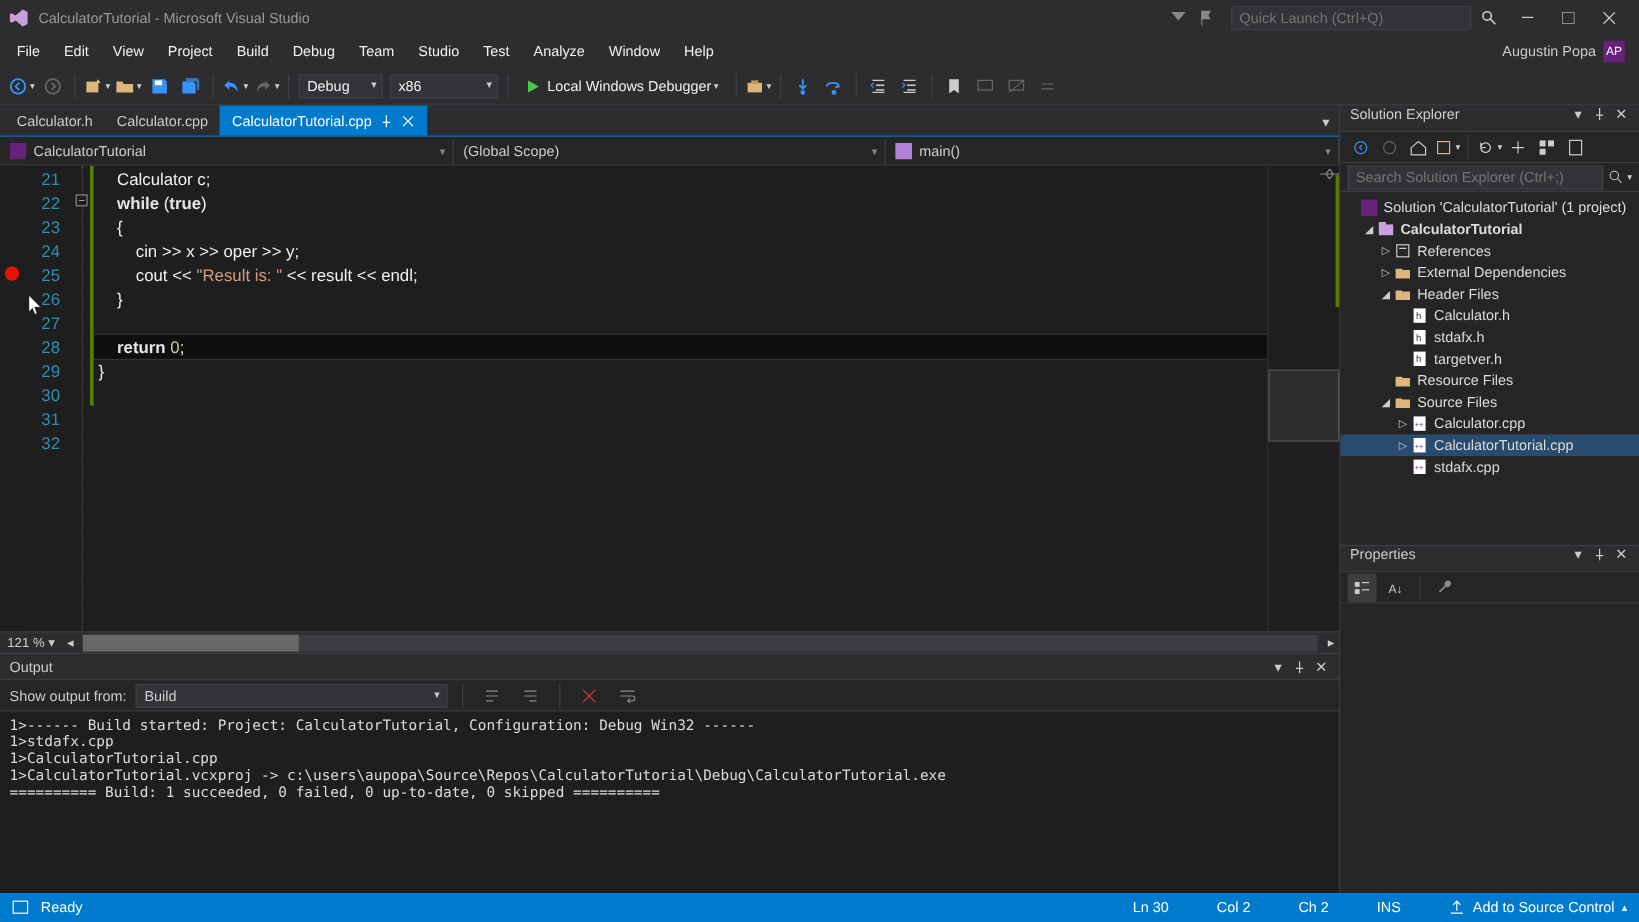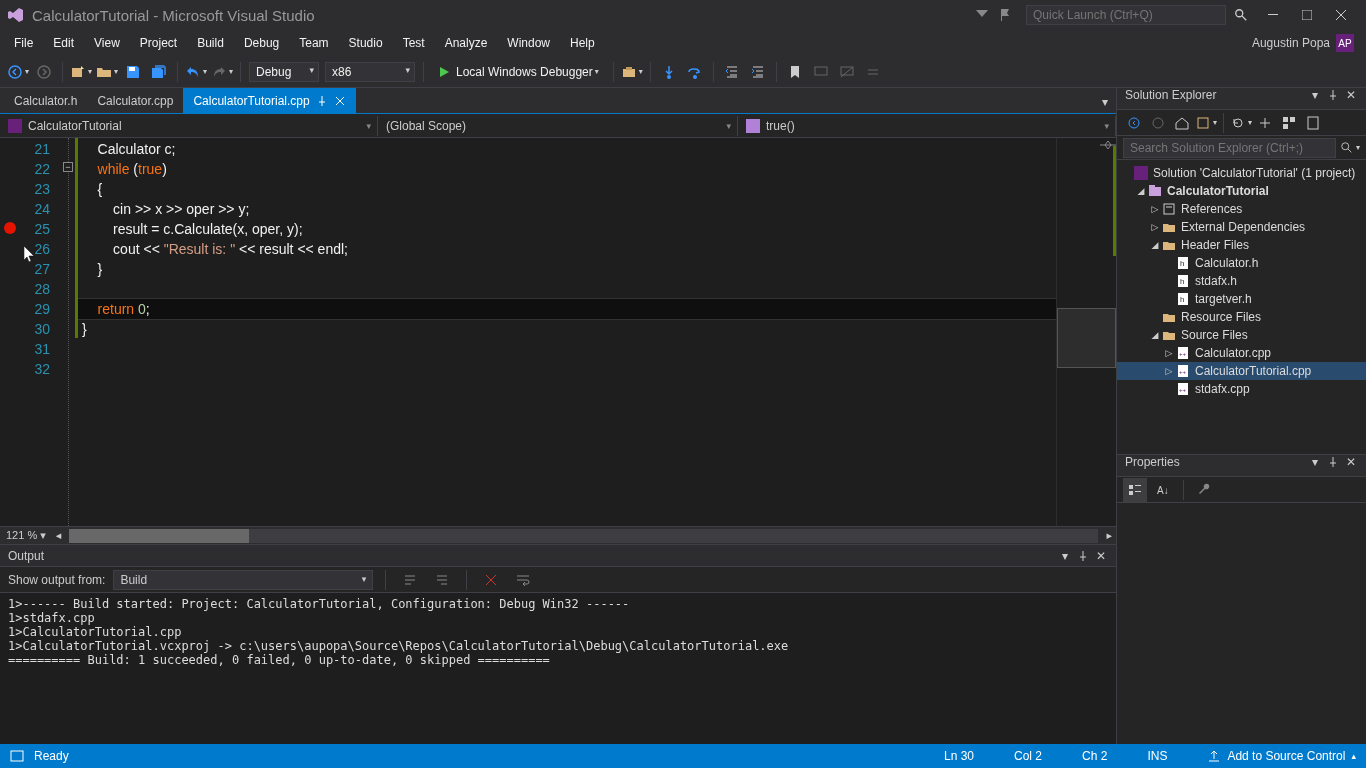--- a/index.html
+++ b/index.html
@@ -1,21 +1,21 @@
 <!DOCTYPE html>
 <html><head>
 <meta charset="utf-8">
 <style>
 * { margin: 0; padding: 0; box-sizing: border-box; font-family: "Segoe UI", Tahoma, sans-serif; }
 body { background: #2d2d30; color: #f1f1f1; font-size: 12px; overflow: hidden; width: 1366px; height: 768px; }
 
 
 .titlebar { height: 30px; background: #2d2d30; display: flex; align-items: center; padding: 0 8px; }
 .titlebar .vs-logo { width: 16px; height: 16px; margin-right: 8px; }
-.titlebar .title { color: #999; font-size: 15px; flex: 0 0 auto; }
+.titlebar .title { color: #999; font-size: 12px; flex: 0 0 auto; }
 .titlebar .spacer { flex: 1; }
 .titlebar .notif-icon, .titlebar .flag-icon { width:16px; height:16px; margin:0 4px; fill:#888; }
 .titlebar .quick-launch { background: #333337; border: 1px solid #3f3f46; color: #888; padding: 2px 6px; width: 200px; font-size: 12px; margin: 0 8px; }
 .titlebar .search-icon { width:14px; height:14px; fill:#ccc; margin-right:8px; cursor:pointer; }
 .titlebar .win-btn { width: 34px; height: 26px; display: flex; align-items: center; justify-content: center; }
 .titlebar .win-btn svg { width: 10px; height: 10px; fill: #ccc; }
 
 
 .menubar { height: 26px; background: #2d2d30; display: flex; align-items: center; padding: 0 4px; }
 .menubar .menu-item { padding: 4px 10px; color: #f1f1f1; cursor: pointer; }
@@ -58,21 +58,21 @@
 .bp-dot { width:12px; height:12px; background:#e51400; border-radius:50%; margin:4px auto; }
 .gutter-ln { width:40px; text-align:right; color:#2b91af; padding-top:1px; }
 .gutter-ln div { height:20px; line-height:20px; padding-right:10px; }
 .gutter-fold { width:18px; position:relative; }
 .fold-line { position:absolute; left:8px; top:0; bottom:0; border-left:1px dotted #555; }
 .fold-box { position:absolute; left:3px; width:10px; height:10px; border:1px solid #888; background:#1e1e1e; font-size:9px; line-height:8px; text-align:center; color:#ccc; }
 .code { flex:1; padding-top:1px; position:relative; }
 .code-line { height:20px; line-height:20px; white-space:pre; padding-left:4px; }
 .code-line.current { background:#0f0f0f; outline:1px solid #333; }
 .change-bar { position:absolute; left:-3px; top:0; width:3px; background:#577b00; height:200px; }
-.kw { color:#f97316; }
+.kw { color:#e5e5e5;font-weight:bold; }
 .str { color:#d69d85; }
 .num { color:#b5cea8; }
 .minimap { width:60px; background:#1e1e1e; border-left:1px solid #2d2d30; position:relative; }
 .mini-handle { position:absolute; right:0; top:2px; width:16px; height:10px; }
 .mini-view { position:absolute; top:170px; left:0; right:0; height:60px; background:rgba(255,255,255,0.07); border:1px solid #555; }
 .mini-green { position:absolute; right:0; top:8px; width:3px; height:110px; background:#577b00; }
 
 
 .zoom-row { height:18px; background:#2d2d30; display:flex; align-items:center; border-top:1px solid #3f3f46; font-size:11px; color:#ccc; }
 .zoom-row .zoom { padding:0 6px; }
@@ -330,21 +330,21 @@
           </svg>
         <span>CalculatorTutorial</span>
       </div>
       <div class="nav-sel" style="max-width:360px">
         <span>(Global Scope)</span>
       </div>
       <div class="nav-sel">
         <svg class="nav-icon" viewBox="0 0 14 14">
             <rect width="14" height="14" fill="#b180d7"></rect>
           </svg>
-        <span>true()</span>
+        <span>main()</span>
       </div>
     </div>
 
     <div class="editor-wrap">
       <div class="editor">
         <div class="gutter-bp" id="bp-gutter">
             <div style="height: 20px;"></div>
             <div style="height: 20px;"></div>
             <div style="height: 20px;"></div>
             <div style="height: 20px;"></div>
@@ -376,21 +376,20 @@
         <div class="gutter-fold">
           <div class="fold-line"></div>
           <div class="fold-box" style="top:24px">−</div>
         </div>
         <div class="code" id="code-body">
           <div class="change-bar"></div>
         <div class="code-line">    Calculator c;</div>
             <div class="code-line">    <span class="kw">while</span> (<span class="kw">true</span>)</div>
             <div class="code-line">    {</div>
             <div class="code-line">        cin &gt;&gt; x &gt;&gt; oper &gt;&gt; y;</div>
-            <div class="code-line">        result = c.Calculate(x, oper, y);</div>
             <div class="code-line">        cout &lt;&lt; <span class="str">"Result is: "</span> &lt;&lt; result &lt;&lt; endl;</div>
             <div class="code-line">    }</div>
             <div class="code-line"></div>
             <div class="code-line current">    <span class="kw">return</span> <span class="num">0</span>;</div>
             <div class="code-line">}</div>
             <div class="code-line"></div>
             <div class="code-line"></div>
           </div>
         <svg class="cursor-arrow" style="left:24px; top:108px" viewBox="0 0 12 18">
             <path d="M0 0l0 14 3-3 2 5 2-1-2-5 5 0z" fill="#fff" stroke="#000" stroke-width="0.5"></path>

